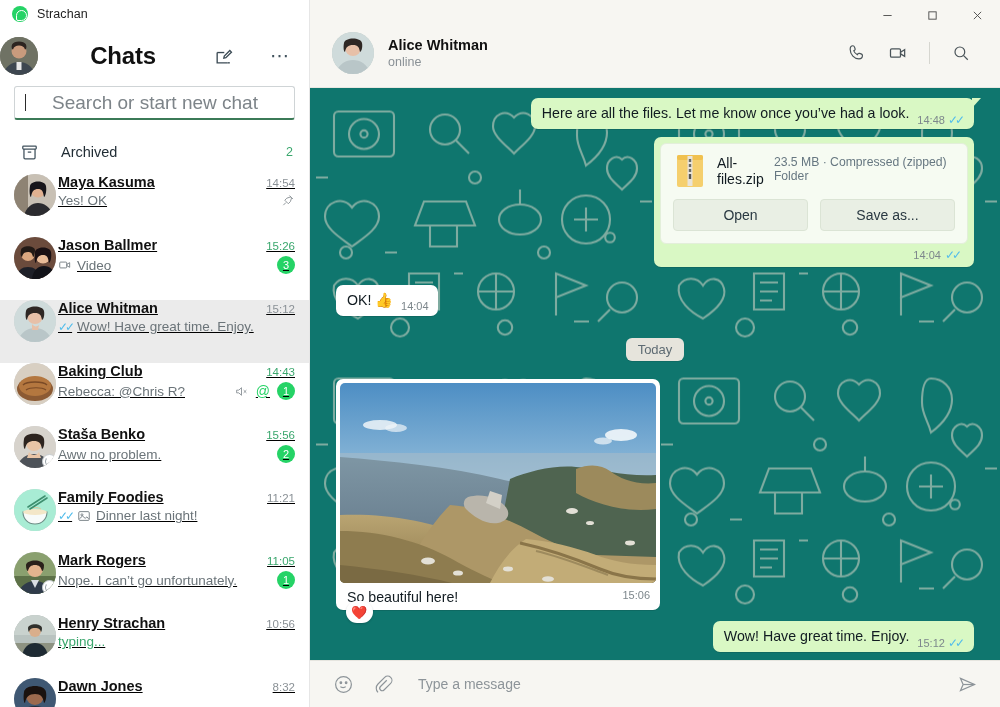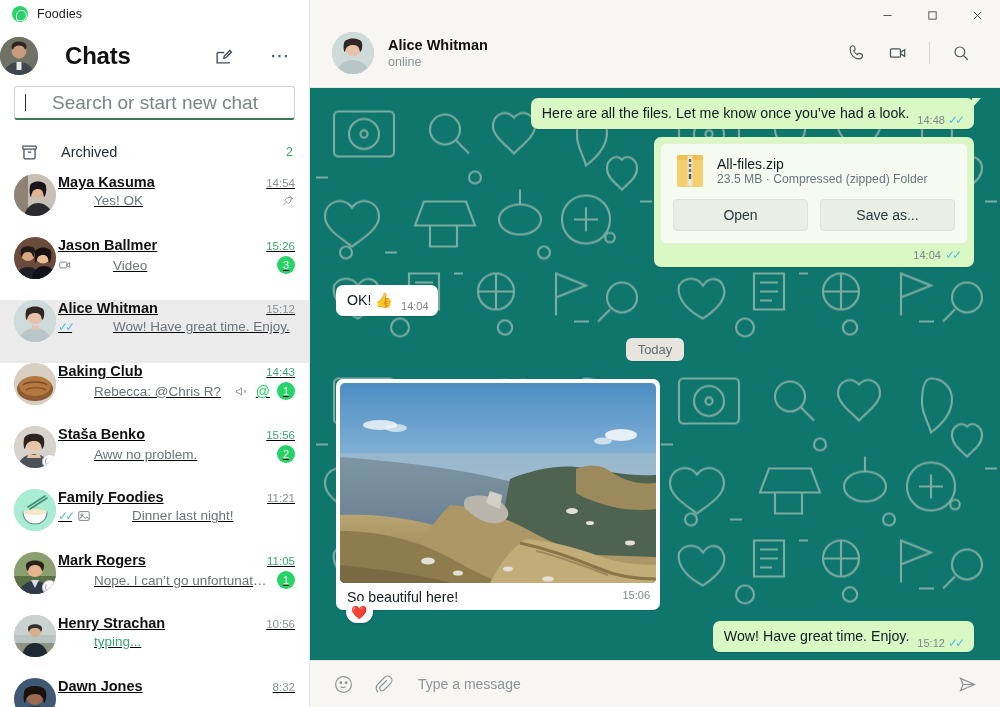--- a/index.html
+++ b/index.html
@@ -26,21 +26,21 @@
   }
   .wa-logo::after {
     content: ""; position: absolute; left: 3.5px; top: 3.5px;
     width: 9px; height: 9px; border-radius: 50% 50% 50% 2px;
     border: 1.6px solid #fff;
   }
   .app-title-text { font-size: 12.5px; color: #1d1d1d; letter-spacing: .1px; }
 
   .chats-header {
     height: 56px; display: flex; align-items: center;
-    padding: 0 14px 0 0; gap: 27px; flex: none;
+    padding: 0 14px 0 0; gap: 27px; flex: none; text-align: center;
   }
   .me-avatar {
     width: 38px; height: 38px; border-radius: 50%; flex: none;
     background: #7d7f72; overflow: hidden; position: relative;
   }
   .chats-title {
     font-size: 24px; font-weight: 600; color: #111; letter-spacing: -.2px;
     flex: 1;
   }
   .hdr-btn {
@@ -99,21 +99,21 @@
   .chat-line1 { display: flex; align-items: baseline; gap: 6px; }
   .chat-name {
     font-size: 14.5px; font-weight: 600; color: #111; flex: 1;
     white-space: nowrap; overflow: hidden; text-overflow: ellipsis;
   }
   .chat-time { font-size: 11.5px; color: #8a9196; flex: none; }
   .chat-time.green { color: #3aa76d; }
   .chat-line2 { display: flex; align-items: center; gap: 5px; }
   .chat-msg {
     font-size: 13.5px; color: #6b7479; flex: 1;
-    white-space: nowrap; overflow: hidden; text-overflow: ellipsis; margin-left: 36px;
+    white-space: nowrap; overflow: hidden; text-overflow: ellipsis;
   }
   .chat-msg.typing { color: #3aa76d; }
   .ticks { color: #53bdeb; font-size: 12px; letter-spacing: -3px; flex:none;
            display:inline-flex; }
   .meta-right { display: flex; align-items: center; gap: 7px; flex: none; }
   .badge {
     min-width: 18px; height: 18px; border-radius: 9px; background: #25d366;
     color: #fff; font-size: 11px; display: flex; align-items: center;
     justify-content: center; padding: 0 5px; font-weight: 500;
   }
@@ -193,21 +193,21 @@
   }
 
   
   .file-bubble { padding: 6px 6px 4px 6px; width: 320px; }
   .file-card {
     background: #f6fbf2; border-radius: 6px; overflow: hidden;
     border: 1px solid #e3efda;
   }
   .file-top { display: flex; align-items: center; gap: 14px; padding: 11px 14px 12px 16px; }
   .zip-icon { width: 26px; height: 32px; flex: none; }
-  .file-meta { display: flex; flex-direction: column; gap: 0; min-width:0; }
+  .file-meta { display: flex; flex-direction: row; gap: 0; min-width:0; }
   .file-name { font-size: 14px; color: #111b21; }
   .file-sub { font-size: 12.2px; color: #667781; }
   .file-btns { display: flex; gap: 12px; padding: 0 12px 12px 12px; }
   .file-btn {
     flex: 1; height: 32px; background: #e9efe4; border: 1px solid #dbe4d5;
     border-radius: 4px; display: flex; align-items: center;
     justify-content: center; font-size: 14px; color: #2a3942; cursor: pointer;
   }
   .file-foot { display: flex; justify-content: flex-end; align-items: center;
                gap: 4px; padding: 4px 6px 1px 0; }
@@ -252,21 +252,21 @@
 </style>
 </head>
 <body>
 
 <div id="app">
 
   <div id="sidebar">
 
     <div class="app-title-bar">
       <div class="wa-logo"></div>
-      <div class="app-title-text">Foodies</div>
+      <div class="app-title-text">Strachan</div>
     </div>
 
     <div class="chats-header">
       <div class="me-avatar">
         <svg viewBox="0 0 38 38">
           <rect width="38" height="38" fill="#6f7264"></rect>
           <circle cx="19" cy="14" r="7.5" fill="#c99b7d"></circle>
           <path d="M3 38c2-9 9-13 16-13s14 4 16 13z" fill="#3e4750"></path>
           <path d="M12 7.5c2-4 12-4 14 0 1 3 0 5-1 5-1-3-3-4-6-4s-5 1-6 4c-1 0-2-2-1-5z" fill="#2c2420"></path>
           <rect x="16.5" y="25" width="5" height="8" fill="#e8e8e8"></rect>

